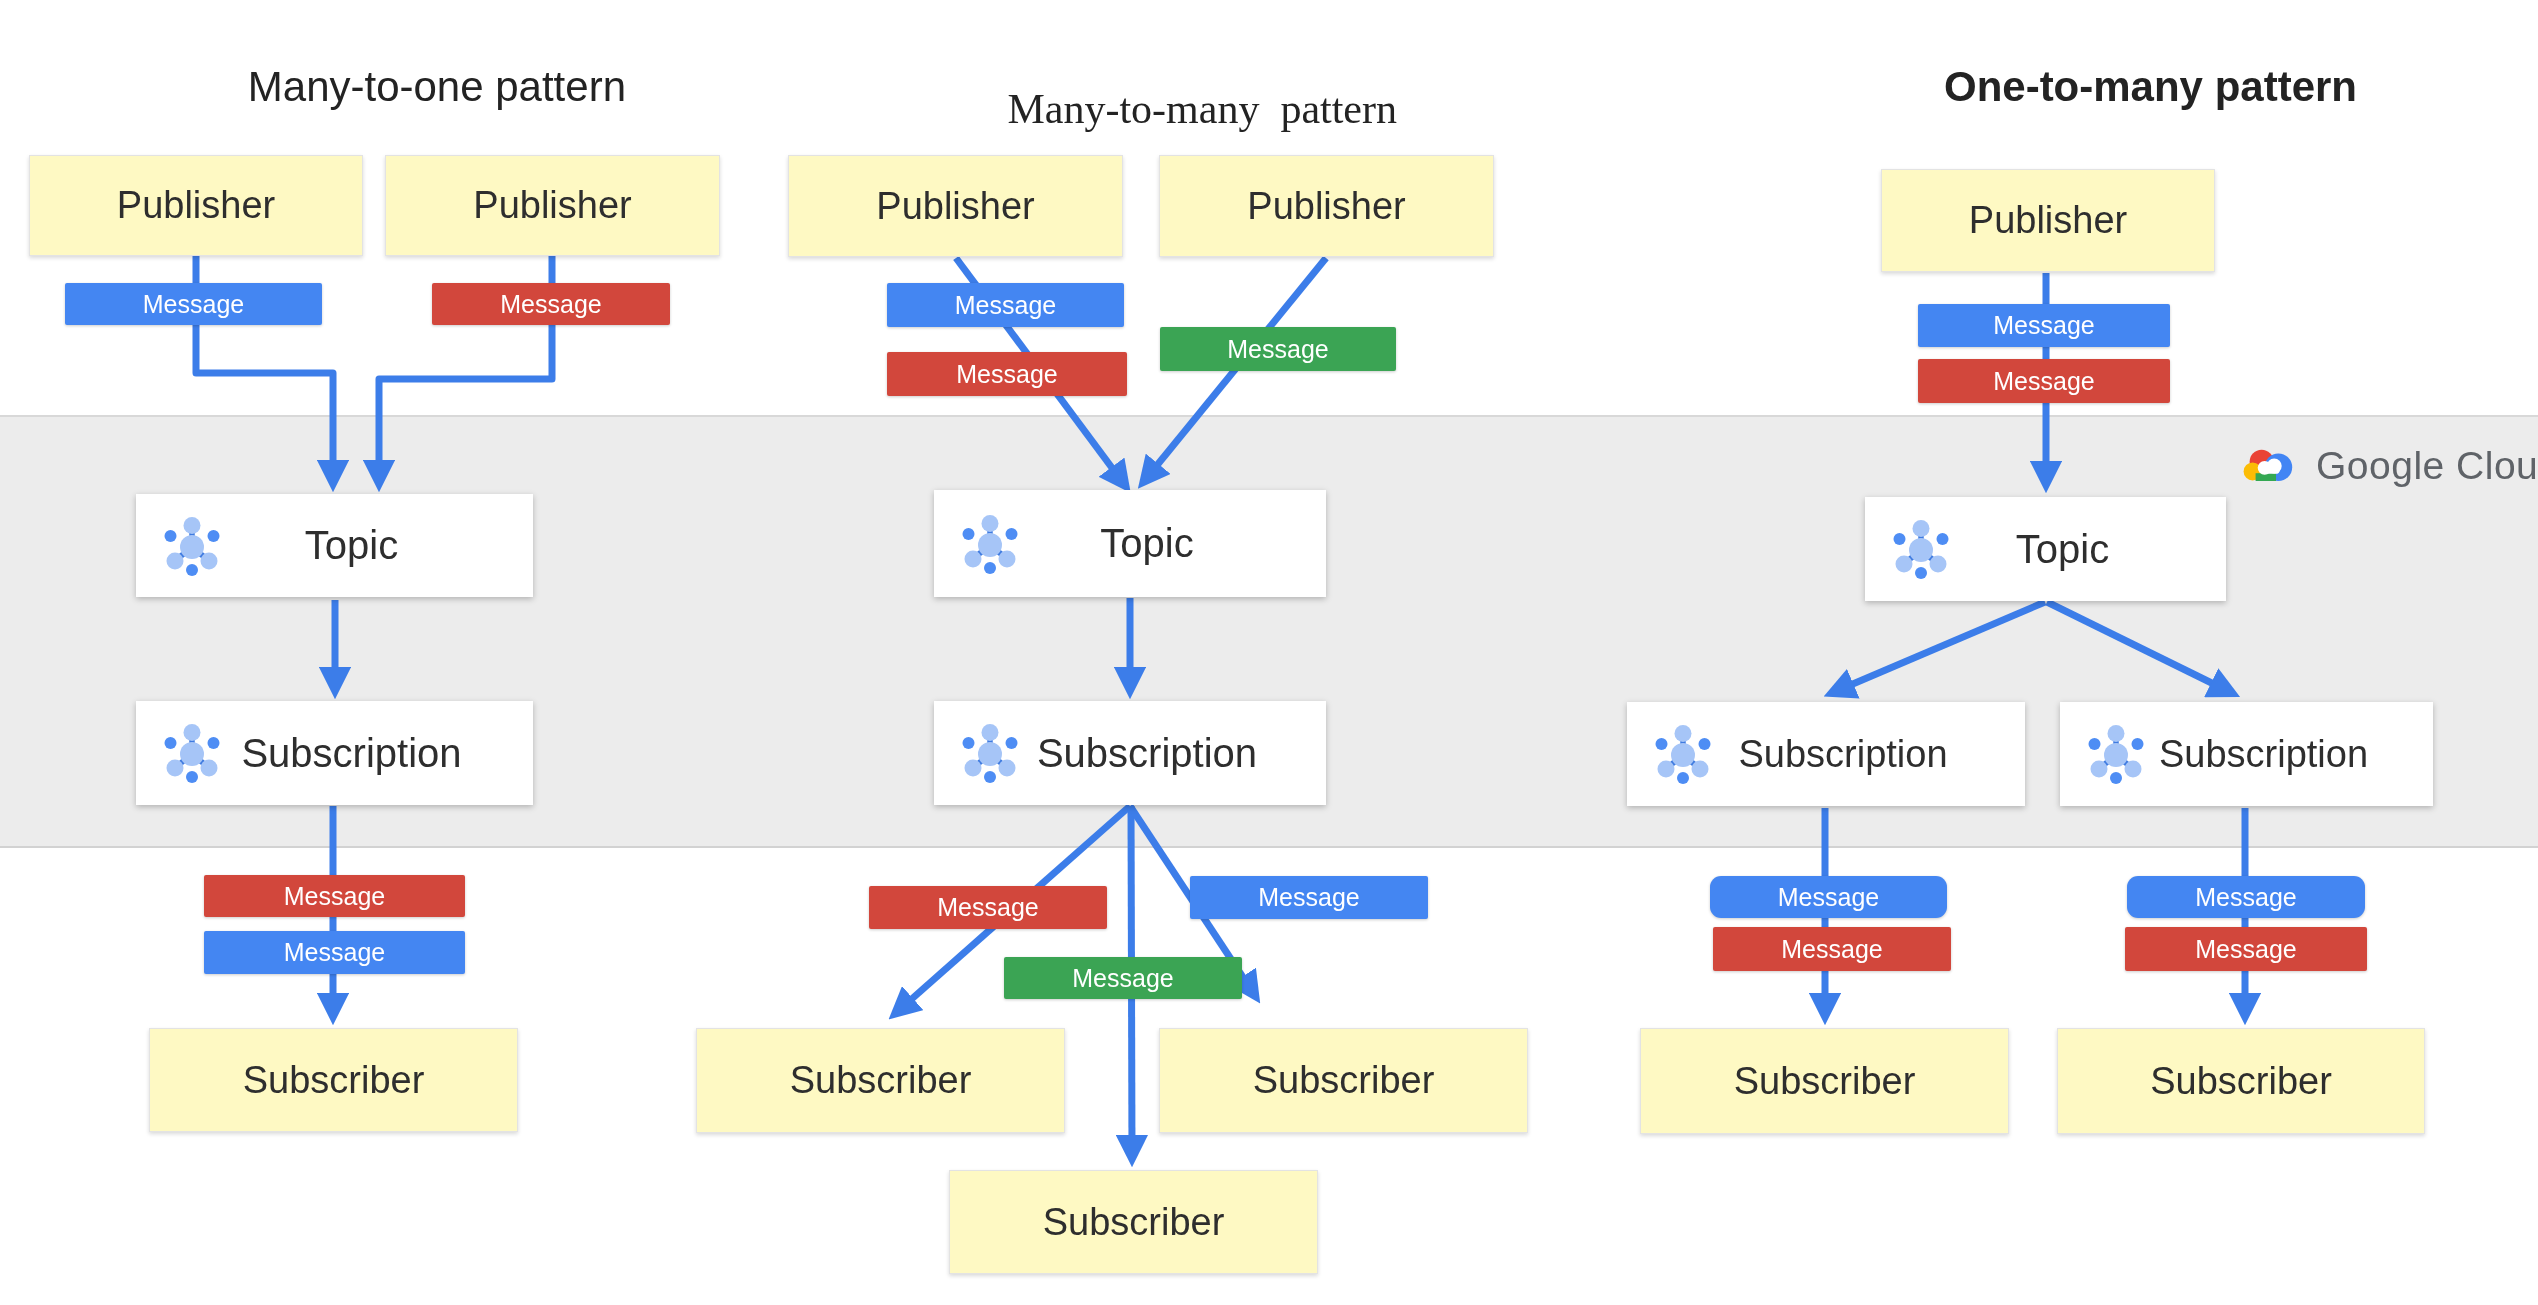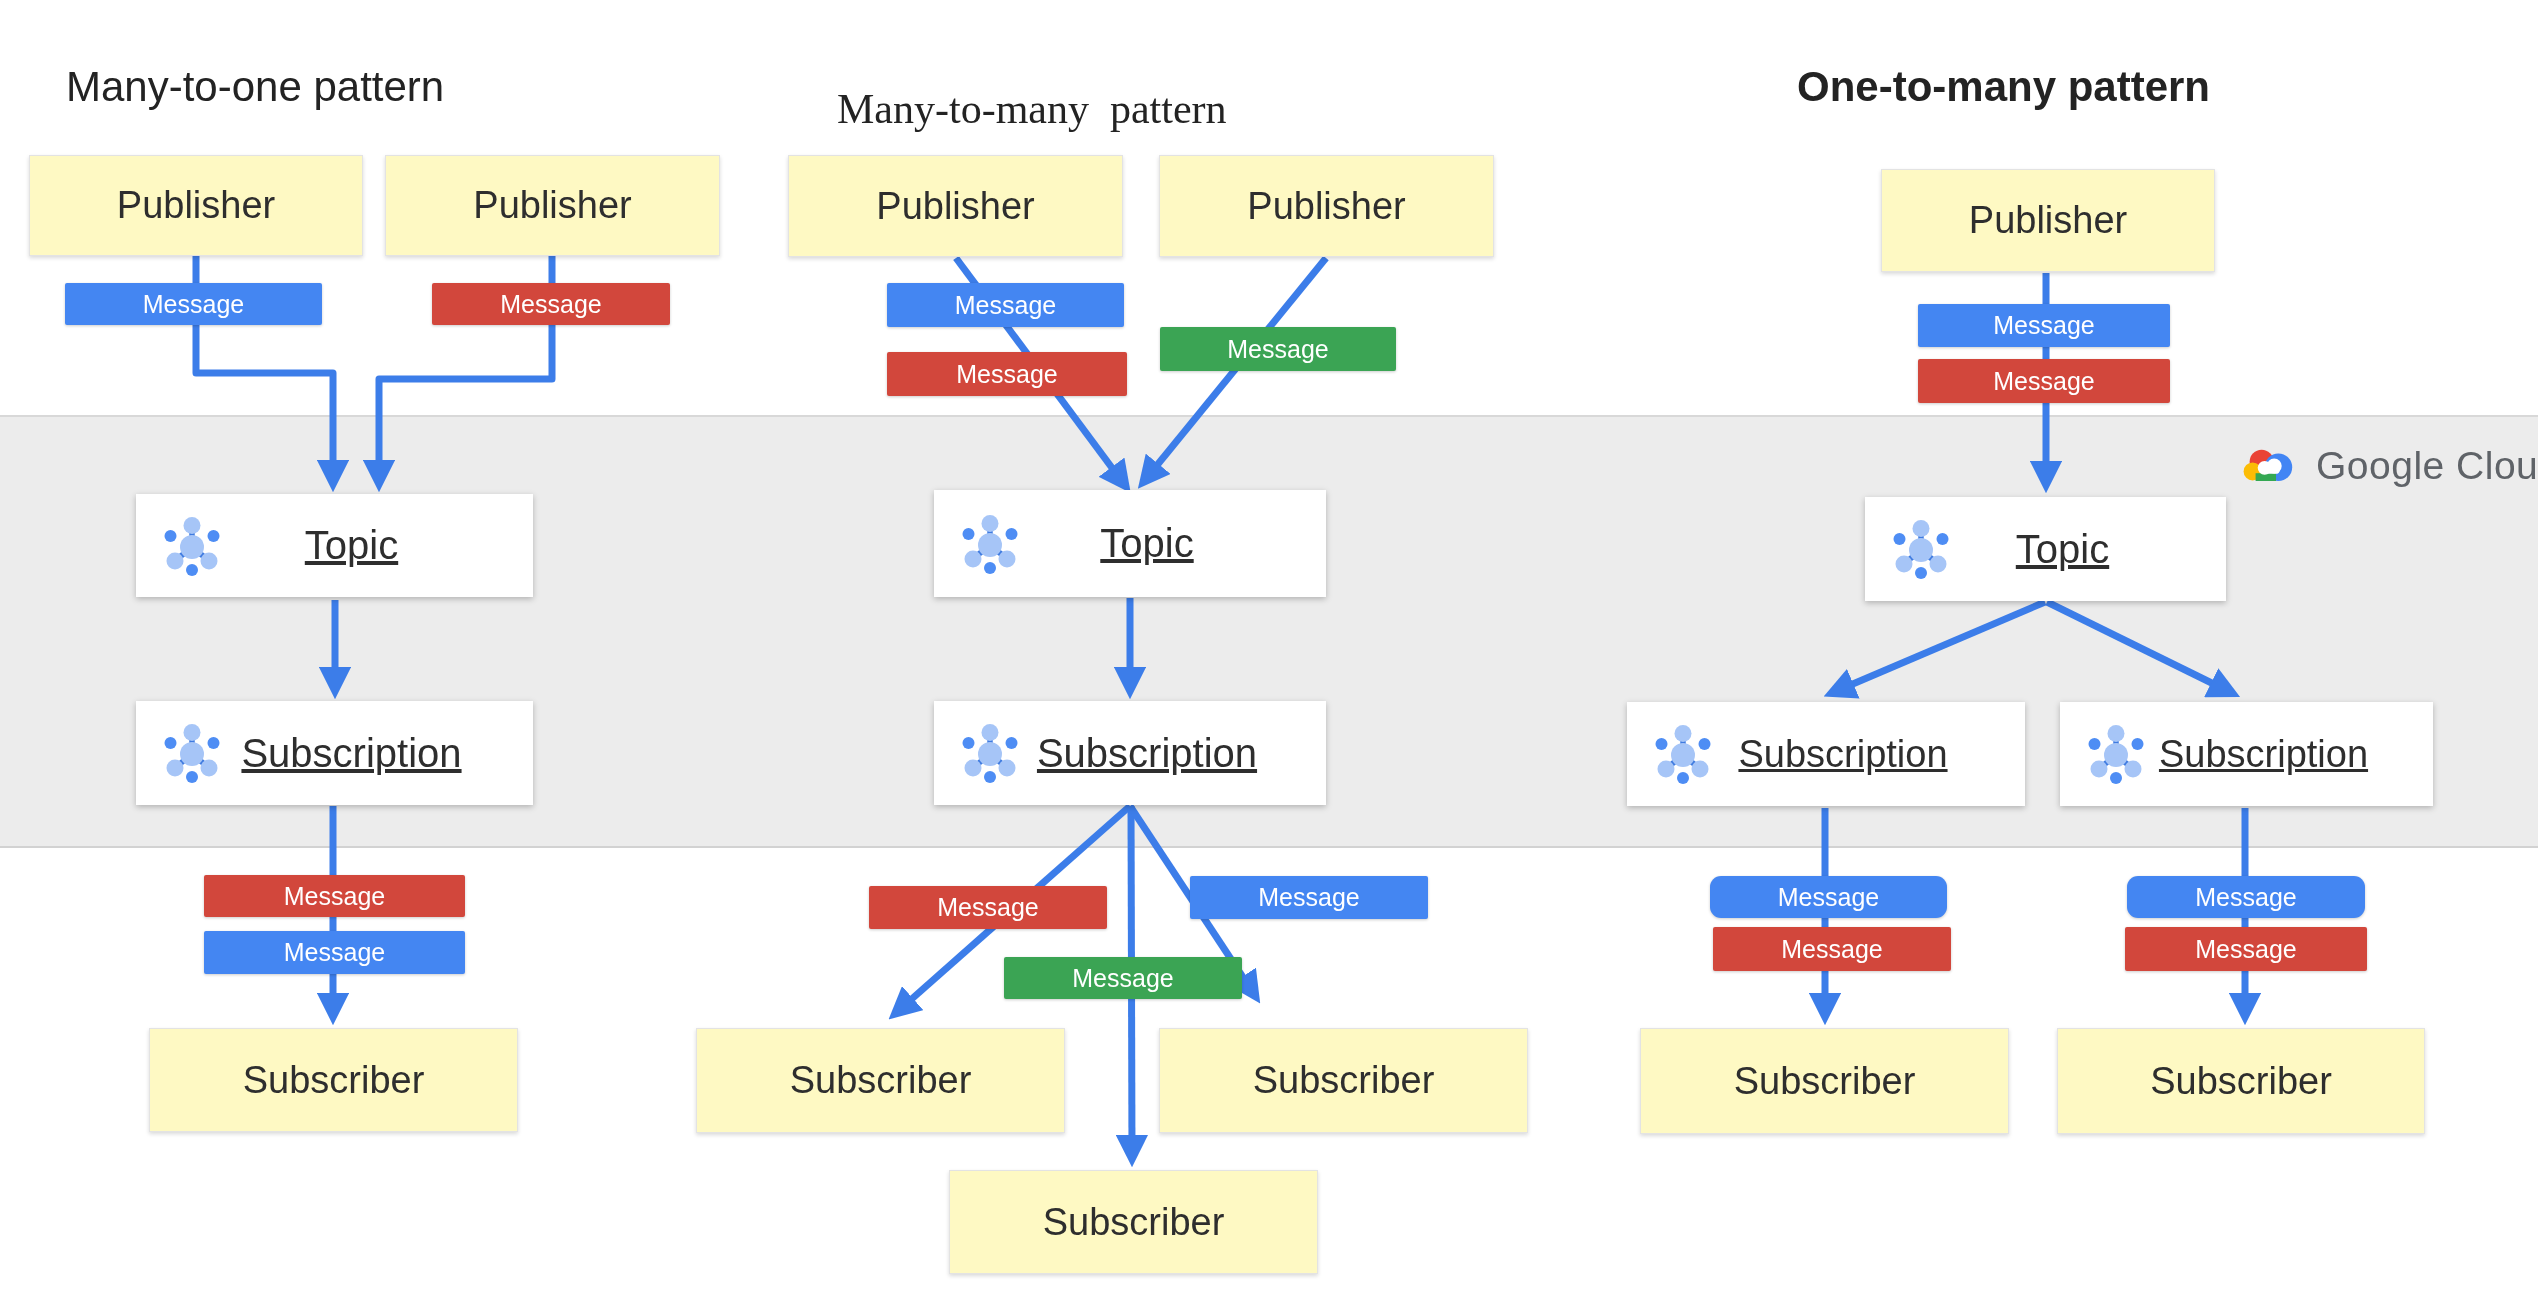--- a/index.html
+++ b/index.html
@@ -7,35 +7,34 @@
     position:relative;width:2538px;height:1305px;background:#ffffff;
     font-family:"Liberation Sans", sans-serif;overflow:hidden;
   }
   .band{
     position:absolute;left:0;top:415px;width:2538px;height:433px;
     background:#ECECEC;border-top:2px solid #D8D8D8;border-bottom:2px solid #D2D2D2;
     box-sizing:border-box;z-index:1;
   }
   .lines{position:absolute;left:0;top:0;z-index:2;}
   .pattern-title{
-    position:absolute;font-size:42px;color:#232323;text-align:left;
+    position:absolute;font-size:42px;color:#232323;text-align:right;
     white-space:pre;z-index:3;line-height:1.1;
   }
   .node{
     position:absolute;display:flex;align-items:center;justify-content:center;
     box-sizing:border-box;z-index:3;font-size:38px;color:#2e2e2e;
   }
   .gray-node{
     background:#fef9c3;border:1px solid #E3E3E3;
     box-shadow:0 2px 4px rgba(0,0,0,0.15);
   }
   .white-node{
     background:#ffffff;box-shadow:0 2px 6px rgba(0,0,0,0.25);
     font-size:40px;
-    text-decoration:underline;
   }
   .white-node .node-label{display:block;width:100%;text-align:center;padding-left:34px;box-sizing:border-box;}
   .pubsub-icon{
     position:absolute;left:26px;top:50%;transform:translateY(-50%);
     width:60px;height:60px;
   }
   .msg{
     position:absolute;display:flex;align-items:center;justify-content:center;
     color:#ffffff;font-size:25px;z-index:4;border-radius:2px;
     box-shadow:0 1px 3px rgba(0,0,0,0.2);

